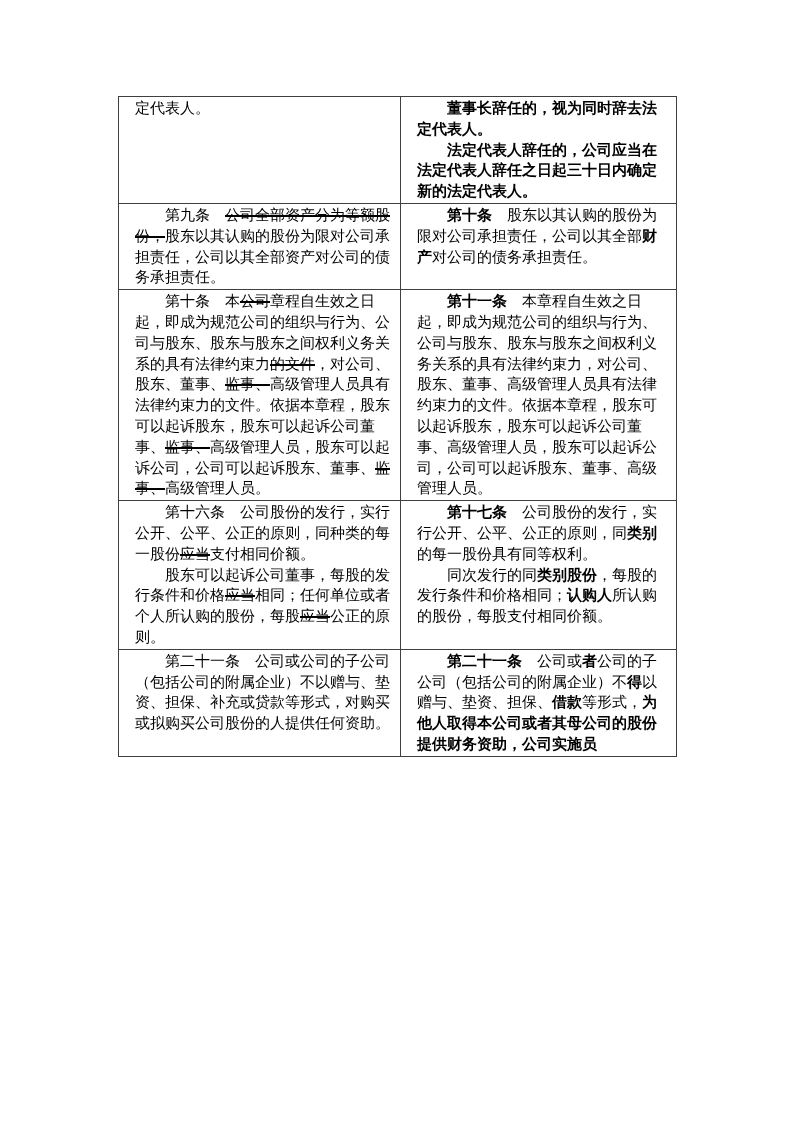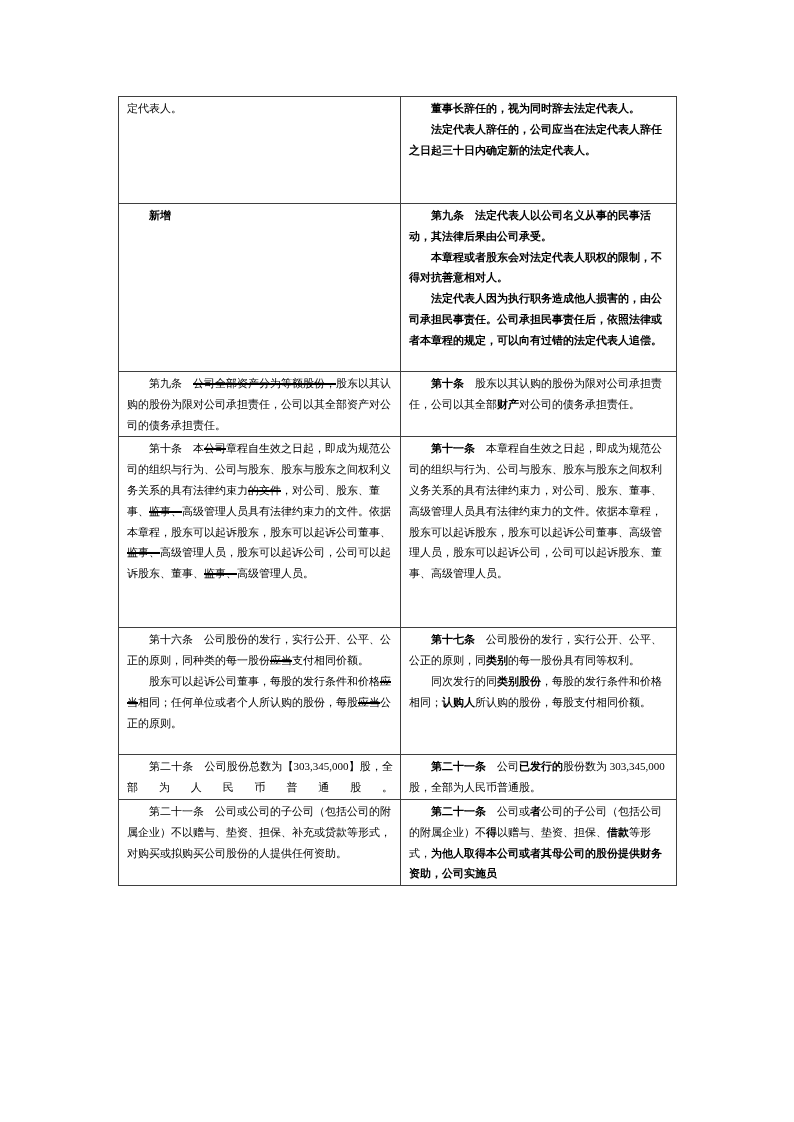--- a/index.html
+++ b/index.html
@@ -17,22 +17,22 @@
     width:558px;
     border-collapse:collapse;
     table-layout:fixed;
     border:1.5px solid #3f3f3f;
   }
   table.cmp col.c-left{width:282px;}
   table.cmp col.c-right{width:276px;}
   table.cmp td{
     border:1px solid #3f3f3f;
     vertical-align:top;
-    padding:1px 7px 1px 8px;
-    font-size:11px;
+    padding:1px 7px 1px 16px;
+    font-size:15px;
     line-height:20.8px;
   }
   p.para{margin:0;text-indent:2em;word-break:break-all;}
   p.para.noindent{text-indent:0;}
   p.para.justify{text-align:justify;text-align-last:justify;text-justify:inter-character;}
   .r-n{font-weight:normal;}
   .r-b{font-weight:bold;}
   .r-bs{font-weight:normal;text-decoration:line-through;text-decoration-thickness:1.5px;}
 </style>
 </head>
@@ -47,30 +47,20 @@
     <tbody>
         <tr style="height: 107px;">
           <td>
             <p class="para noindent"><span class="r-n">定代表人。</span></p>
           </td>
           <td>
             <p class="para"><span class="r-b">董事长辞任的，视为同时辞去法定代表人。</span></p>
             <p class="para"><span class="r-b">法定代表人辞任的，公司应当在法定代表人辞任之日起三十日内确定新的法定代表人。</span></p>
           </td>
         </tr>
-        <tr style="height: 168px;">
-          <td>
-            <p class="para"><span class="r-b">新增</span></p>
-          </td>
-          <td>
-            <p class="para"><span class="r-b">第九条　法定代表人以公司名义从事的民事活动，其法律后果由公司承受。</span></p>
-            <p class="para"><span class="r-b">本章程或者股东会对法定代表人职权的限制，不得对抗善意相对人。</span></p>
-            <p class="para"><span class="r-b">法定代表人因为执行职务造成他人损害的，由公司承担民事责任。公司承担民事责任后，依照法律或者本章程的规定，可以向有过错的法定代表人追偿。</span></p>
-          </td>
-        </tr>
         <tr style="height: 60px;">
           <td>
             <p class="para"><span class="r-n">第九条　</span><span class="r-bs">公司全部资产分为等额股份，</span><span class="r-n">股东以其认购的股份为限对公司承担责任，公司以其全部资产对公司的债务承担责任。</span></p>
           </td>
           <td>
             <p class="para"><span class="r-b">第十条</span><span class="r-n">　股东以其认购的股份为限对公司承担责任，公司以其全部</span><span class="r-b">财产</span><span class="r-n">对公司的债务承担责任。</span></p>
           </td>
         </tr>
         <tr style="height: 191px;">
           <td>
@@ -83,28 +73,20 @@
         <tr style="height: 127px;">
           <td>
             <p class="para"><span class="r-n">第十六条　公司股份的发行，实行公开、公平、公正的原则，同种类的每一股份</span><span class="r-bs">应当</span><span class="r-n">支付相同价额。</span></p>
             <p class="para"><span class="r-n">股东可以起诉公司董事，每股的发行条件和价格</span><span class="r-bs">应当</span><span class="r-n">相同；任何单位或者个人所认购的股份，每股</span><span class="r-bs">应当</span><span class="r-n">公正的原则。</span></p>
           </td>
           <td>
             <p class="para"><span class="r-b">第十七条</span><span class="r-n">　公司股份的发行，实行公开、公平、公正的原则，同</span><span class="r-b">类别</span><span class="r-n">的每一股份具有同等权利。</span></p>
             <p class="para"><span class="r-n">同次发行的同</span><span class="r-b">类别股份</span><span class="r-n">，每股的发行条件和价格相同；</span><span class="r-b">认购人</span><span class="r-n">所认购的股份，每股支付相同价额。</span></p>
           </td>
         </tr>
-        <tr style="height: 42px;">
-          <td>
-            <p class="para justify"><span class="r-n">第二十条　公司股份总数为【303,345,000】股，全部为人民币普通股。</span></p>
-          </td>
-          <td>
-            <p class="para"><span class="r-b">第二十一条</span><span class="r-n">　公司</span><span class="r-b">已发行的</span><span class="r-n">股份数为 303,345,000 股，全部为人民币普通股。</span></p>
-          </td>
-        </tr>
         <tr style="height: 81px;">
           <td>
             <p class="para"><span class="r-n">第二十一条　公司或公司的子公司（包括公司的附属企业）不以赠与、垫资、担保、补充或贷款等形式，对购买或拟购买公司股份的人提供任何资助。</span></p>
           </td>
           <td>
             <p class="para"><span class="r-b">第二十一条</span><span class="r-n">　公司或</span><span class="r-b">者</span><span class="r-n">公司的子公司（包括公司的附属企业）不</span><span class="r-b">得</span><span class="r-n">以赠与、垫资、担保、</span><span class="r-b">借款</span><span class="r-n">等形式，</span><span class="r-b">为他人取得本公司或者其母公司的股份提供财务资助，公司实施员</span></p>
           </td>
         </tr>
       </tbody>
   </table>

